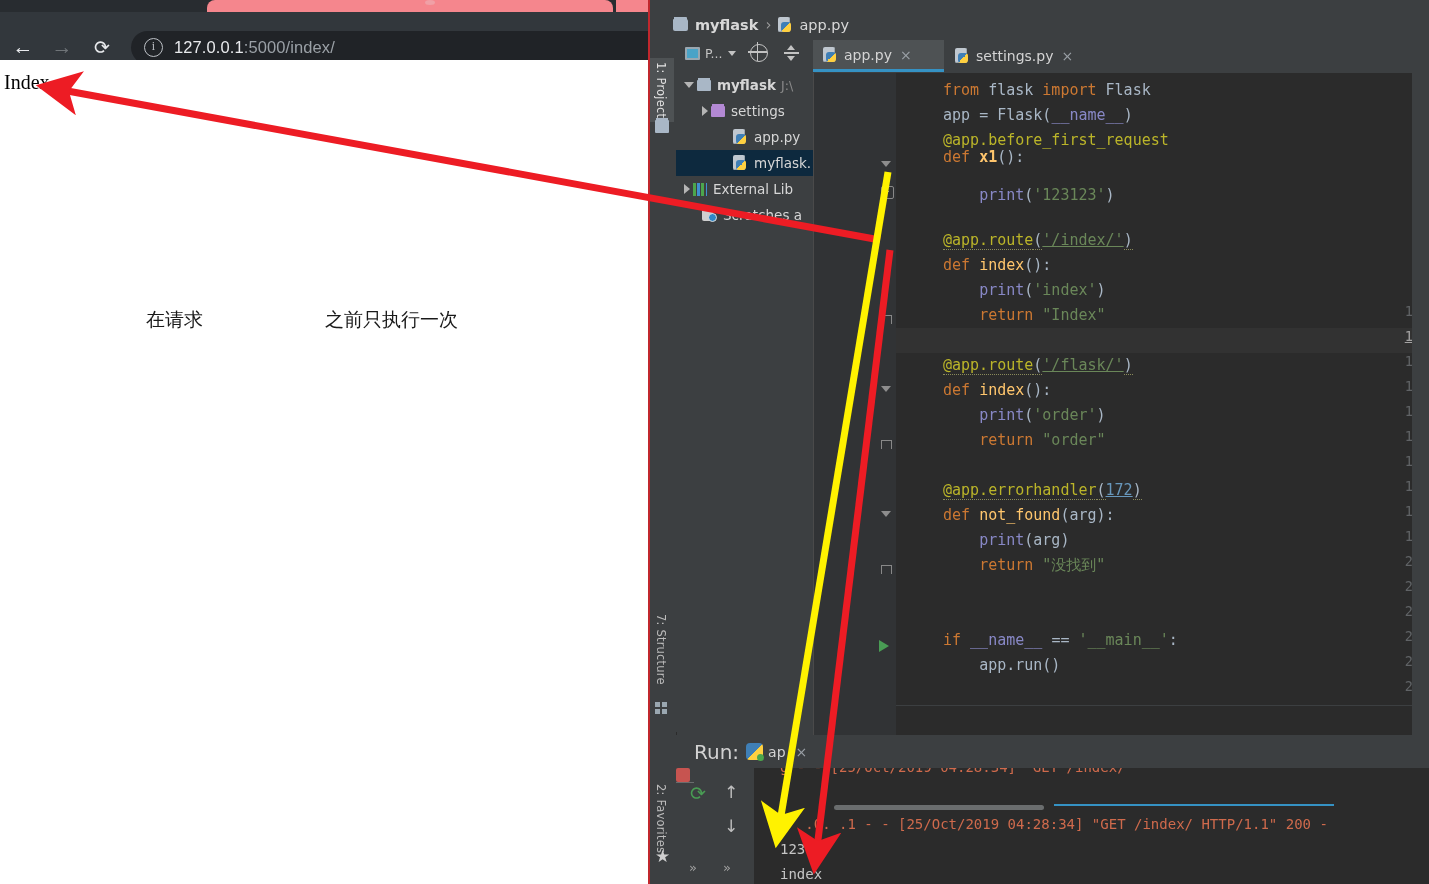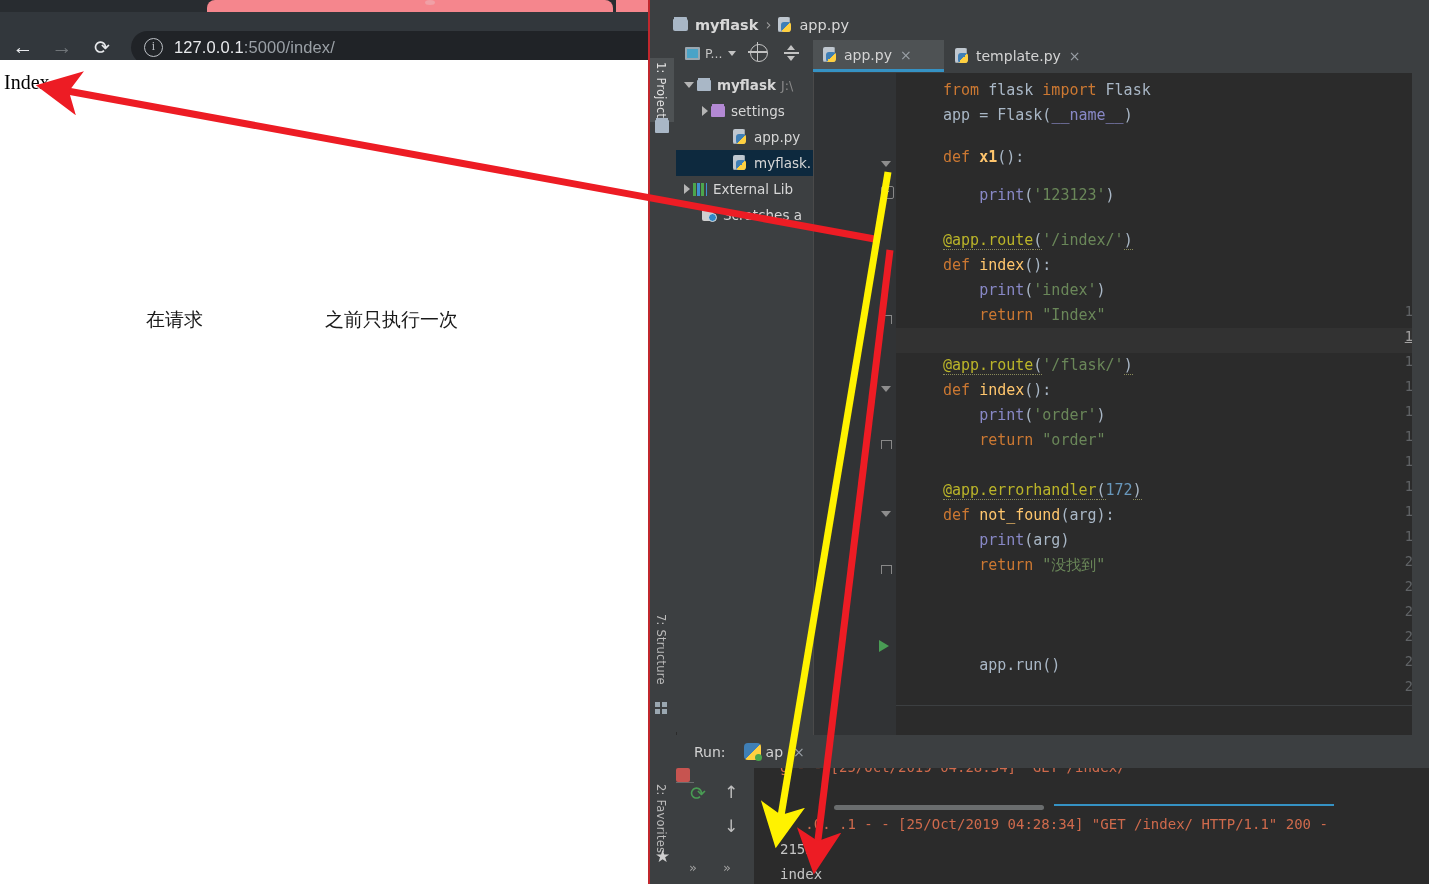--- a/index.html
+++ b/index.html
@@ -198,28 +198,28 @@
   #leftstripe{position:absolute;left:0;top:0;width:1px;height:662px;background:#4a4a4a;}
   .kw{color:#cc7832;}
   .fn{color:#ffc66d;}
   .str{color:#6a8759;}
   .dec{color:#bbb529;}
   .num{color:#6897bb;}
   .id{color:#a9b7c6;}
   .builtin{color:#8888c6;}
   .cls{color:#a9b7c6;}
   .ul{border-bottom:1px dotted #8a8a5a;}
-  .ulsolid{}
+  .ulsolid{text-decoration:underline;}
   #editor-bottom-edge{position:absolute;left:83px;top:632px;width:533px;height:1px;background:#3c3f41;}
   #ide-rightpad{position:absolute;left:767px;top:73px;width:13px;height:662px;background:#3c3f41;}
 
   
   #runpanel{position:absolute;left:27px;top:735px;width:753px;height:149px;background:#3c3f41;}
   #run-head{position:absolute;left:0;top:0;width:753px;height:33px;display:flex;align-items:center;padding-left:18px;box-sizing:border-box;}
-  #run-label{font-size:14px;color:#d2d2d2;margin-right:18px;}
+  #run-label{font-size:20px;color:#d2d2d2;margin-right:7px;}
   #run-tab{display:flex;align-items:center;font-size:14px;color:#d2d2d2;}
   .pyrun-icon{width:17px;height:17px;margin-right:5px;position:relative;flex:none;}
   .pyrun-icon i{position:absolute;inset:0;border-radius:4px;background:linear-gradient(135deg,#3f7fb6 0 50%,#ffd040 50% 100%);}
   .pyrun-icon b{position:absolute;right:-1px;bottom:-1px;width:7px;height:7px;border-radius:50%;background:#4ca64c;}
   #run-x{margin-left:10px;color:#9aa0a6;font-size:14px;}
   #run-body{position:absolute;left:0;top:33px;width:753px;height:116px;background:#2b2b2b;}
   #run-sidebar{position:absolute;left:0;top:0;width:78px;height:116px;background:#3c3f41;}
   .rs-ico{position:absolute;font-size:17px;color:#bdbdbd;cursor:pointer;}
   #rs-rerun{left:14px;top:14px;color:#499c54;font-size:19px;}
   #rs-stop{left:14px;top:48px;width:14px;height:14px;background:#c75450;border-radius:2px;}
@@ -326,21 +326,21 @@
           <b></b>
         </span>
       <span>app.py</span>
       <span class="x">×</span>
     </div>
     <div class="edtab" id="edtab-settings">
       <span class="pyfile-icon">
           <i></i>
           <b></b>
         </span>
-      <span>template.py</span>
+      <span>settings.py</span>
       <span class="x">×</span>
     </div>
   </div>
 
   <div id="ide-projpanel">
     <div class="tree-row" style="top:0px;padding-left:8px">
       <span class="tri down"></span>
       <span class="fold grey"></span>
       <span class="bold">myflask</span>
       <span class="dim">J:\</span>
@@ -420,39 +420,41 @@
     <div class="foldmark end" style="top:242px"></div>
     <div class="foldmark tri" style="top:313px"></div>
     <div class="foldmark end" style="top:367px"></div>
     <div class="foldmark tri" style="top:438px"></div>
     <div class="foldmark end" style="top:492px"></div>
     <div id="runmark"></div>
 
     <div id="codearea">
         <div class="cl" style="top: 5px;"><span class="kw">from</span> <span class="id">flask</span> <span class="kw">import</span> <span class="cls">Flask</span></div>
         <div class="cl" style="top: 30px;"><span class="id">app</span> <span class="id">=</span> <span class="cls">Flask</span><span class="id">(</span><span class="builtin">__name__</span><span class="id">)</span></div>
+        <div class="cl" style="top: 55px;"><span class="dec">@app.before_first_request</span></div>
         <div class="cl" style="top: 72px;"><span class="kw">def</span> <span class="fn" style="font-weight:bold">x1</span><span class="id">():</span></div>
         <div class="cl" style="top: 110px;">    <span class="builtin">print</span><span class="id">(</span><span class="str">'123123'</span><span class="id">)</span></div>
         <div class="cl" style="top: 130px;"></div>
         <div class="cl" style="top: 155px;"><span class="dec ul">@app.route</span><span class="id ul">(</span><span class="str ulsolid">'/index/'</span><span class="id ul">)</span></div>
         <div class="cl" style="top: 180px;"><span class="kw">def</span> <span class="fn">index</span><span class="id">():</span></div>
         <div class="cl" style="top: 205px;">    <span class="builtin">print</span><span class="id">(</span><span class="str">'index'</span><span class="id">)</span></div>
         <div class="cl" style="top: 230px;">    <span class="kw">return</span> <span class="str">"Index"</span></div>
         <div class="cl" style="top: 255px;"></div>
         <div class="cl" style="top: 280px;"><span class="dec ul">@app.route</span><span class="id ul">(</span><span class="str ulsolid">'/flask/'</span><span class="id ul">)</span></div>
         <div class="cl" style="top: 305px;"><span class="kw">def</span> <span class="fn">index</span><span class="id">():</span></div>
         <div class="cl" style="top: 330px;">    <span class="builtin">print</span><span class="id">(</span><span class="str">'order'</span><span class="id">)</span></div>
         <div class="cl" style="top: 355px;">    <span class="kw">return</span> <span class="str">"order"</span></div>
         <div class="cl" style="top: 380px;"></div>
         <div class="cl" style="top: 405px;"><span class="dec ul">@app.errorhandler</span><span class="id ul">(</span><span class="num ulsolid">172</span><span class="id ul">)</span></div>
         <div class="cl" style="top: 430px;"><span class="kw">def</span> <span class="fn">not_found</span><span class="id">(</span><span class="id">arg</span><span class="id">):</span></div>
         <div class="cl" style="top: 455px;">    <span class="builtin">print</span><span class="id">(</span><span class="id">arg</span><span class="id">)</span></div>
         <div class="cl" style="top: 480px;">    <span class="kw">return</span> <span class="str">"没找到"</span></div>
         <div class="cl" style="top: 505px;"></div>
         <div class="cl" style="top: 530px;"></div>
+        <div class="cl" style="top: 555px;"><span class="kw">if</span> <span class="builtin">__name__</span> <span class="id">==</span> <span class="str">'__main__'</span><span class="id">:</span></div>
         <div class="cl" style="top: 580px;">    <span class="id">app.run()</span></div>
         <div class="cl" style="top: 605px;"></div>
       </div>
     <div id="editor-bottom-edge"></div>
   </div>
   <div id="ide-rightpad"></div>
 
   <div id="runpanel">
     <div id="run-head">
       <span id="run-label">Run:</span>
@@ -473,21 +475,21 @@
         <div class="rs-ico" id="rs-dn">↓</div>
         <div id="rs-div"></div>
         <div class="rs-ico" id="rs-more1">»</div>
         <div class="rs-ico" id="rs-more2">»</div>
       </div>
       <div id="run-console">
         <div id="console-top-cut">g - - [25/Oct/2019 04:28:34] "GET /index/"</div>
         <div id="console-hscroll"></div>
         <div id="console-bluebar"></div>
         <div class="console-line c-red" style="top:44px">1  .0. .1 - - [25/Oct/2019 04:28:34] "GET /index/ HTTP/1.1" 200 -</div>
-        <div class="console-line c-white" style="top:69px">21553</div>
+        <div class="console-line c-white" style="top:69px">12312</div>
         <div class="console-line c-white" style="top:94px">index</div>
       </div>
     </div>
   </div>
 
   <div id="ide-scroll-v" style="left:763px;top:73px;width:17px;height:662px;background:#3c3f41"></div>
 </div>
 
 <svg id="arrows" viewBox="0 0 1429 884">
   <defs>

